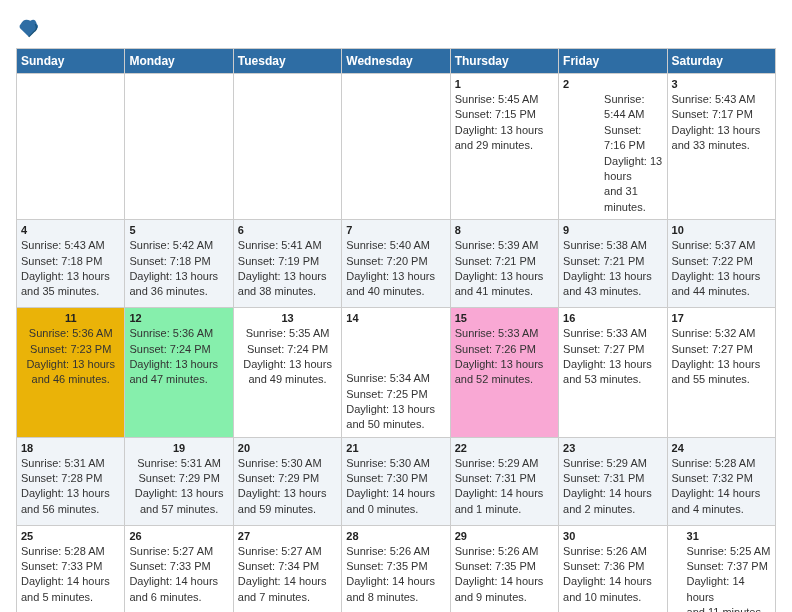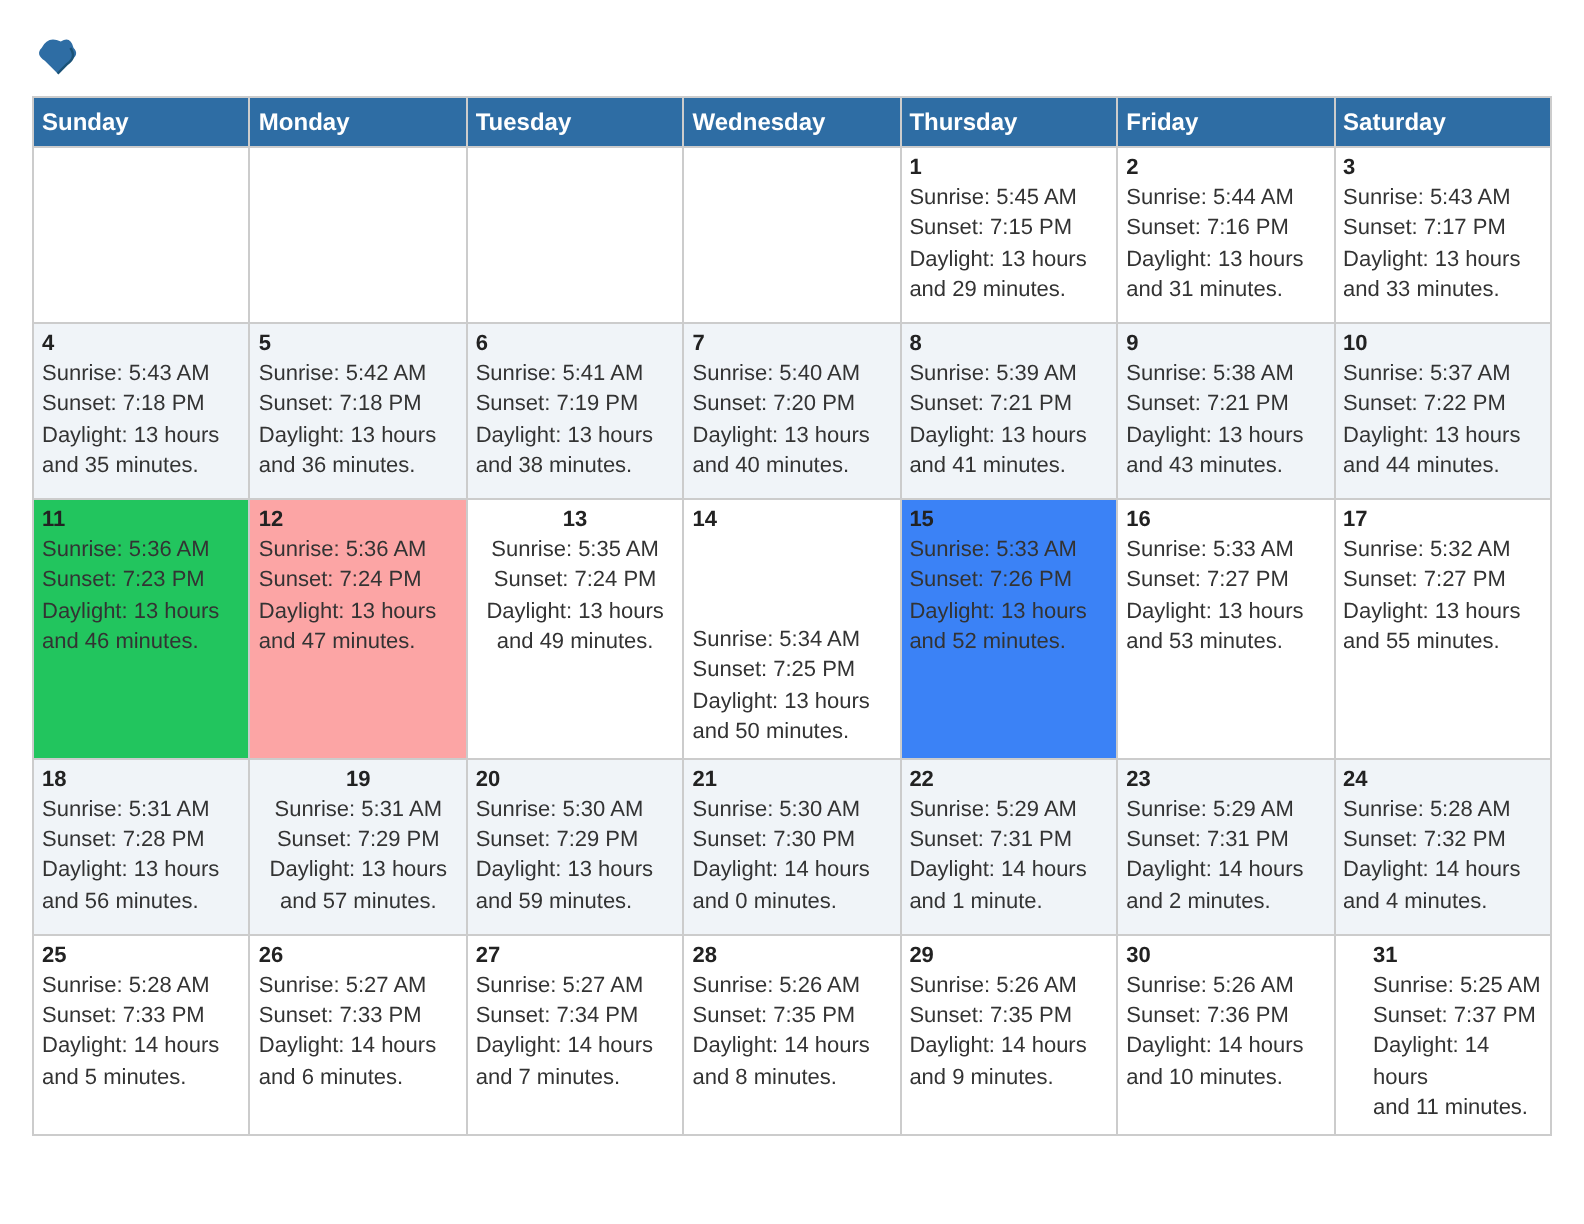--- a/index.html
+++ b/index.html
@@ -126,21 +126,21 @@
         <td class="empty-cell"></td>
         <td style="background: rgb(255, 255, 255);">
           <div class="day-num">1</div>
           <div class="day-info" style="white-space: pre-line;">Sunrise: 5:45 AM
 Sunset: 7:15 PM
 Daylight: 13 hours
 and 29 minutes.</div>
         </td>
         <td style="background: rgb(255, 255, 255);">
           <div class="day-num">2</div>
-          <div class="day-info" style="white-space: pre-line;">Sunrise: 5:44 AM
+          <div class="day-info" style="white-space: pre-line; margin-left: 41px;">Sunrise: 5:44 AM
 Sunset: 7:16 PM
 Daylight: 13 hours
 and 31 minutes.</div>
         </td>
         <td style="background: rgb(255, 255, 255);">
           <div class="day-num">3</div>
           <div class="day-info" style="white-space: pre-line;">Sunrise: 5:43 AM
 Sunset: 7:17 PM
 Daylight: 13 hours
 and 33 minutes.</div>
@@ -191,49 +191,49 @@
         </td>
         <td style="background: rgb(240, 244, 248);">
           <div class="day-num">10</div>
           <div class="day-info" style="white-space: pre-line;">Sunrise: 5:37 AM
 Sunset: 7:22 PM
 Daylight: 13 hours
 and 44 minutes.</div>
         </td>
       </tr>
       <tr>
-        <td style="background: #22c55e;">
+        <td style="background: #eab308; text-align: center;">
           <div class="day-num">11</div>
           <div class="day-info" style="white-space: pre-line;">Sunrise: 5:36 AM
 Sunset: 7:23 PM
 Daylight: 13 hours
 and 46 minutes.</div>
         </td>
-        <td style="background: #fca5a5;">
+        <td style="background: #86efac;">
           <div class="day-num">12</div>
           <div class="day-info" style="white-space: pre-line;">Sunrise: 5:36 AM
 Sunset: 7:24 PM
 Daylight: 13 hours
 and 47 minutes.</div>
         </td>
         <td style="background: rgb(255, 255, 255); text-align: center;">
           <div class="day-num">13</div>
           <div class="day-info" style="white-space: pre-line;">Sunrise: 5:35 AM
 Sunset: 7:24 PM
 Daylight: 13 hours
 and 49 minutes.</div>
         </td>
         <td style="background: rgb(255, 255, 255);">
           <div class="day-num">14</div>
           <div class="day-info" style="white-space: pre-line; margin-top: 47px;">Sunrise: 5:34 AM
 Sunset: 7:25 PM
 Daylight: 13 hours
 and 50 minutes.</div>
         </td>
-        <td style="background: #3b82f6;">
+        <td style="background: #f9a8d4;">
           <div class="day-num">15</div>
           <div class="day-info" style="white-space: pre-line;">Sunrise: 5:33 AM
 Sunset: 7:26 PM
 Daylight: 13 hours
 and 52 minutes.</div>
         </td>
         <td style="background: rgb(255, 255, 255);">
           <div class="day-num">16</div>
           <div class="day-info" style="white-space: pre-line;">Sunrise: 5:33 AM
 Sunset: 7:27 PM

